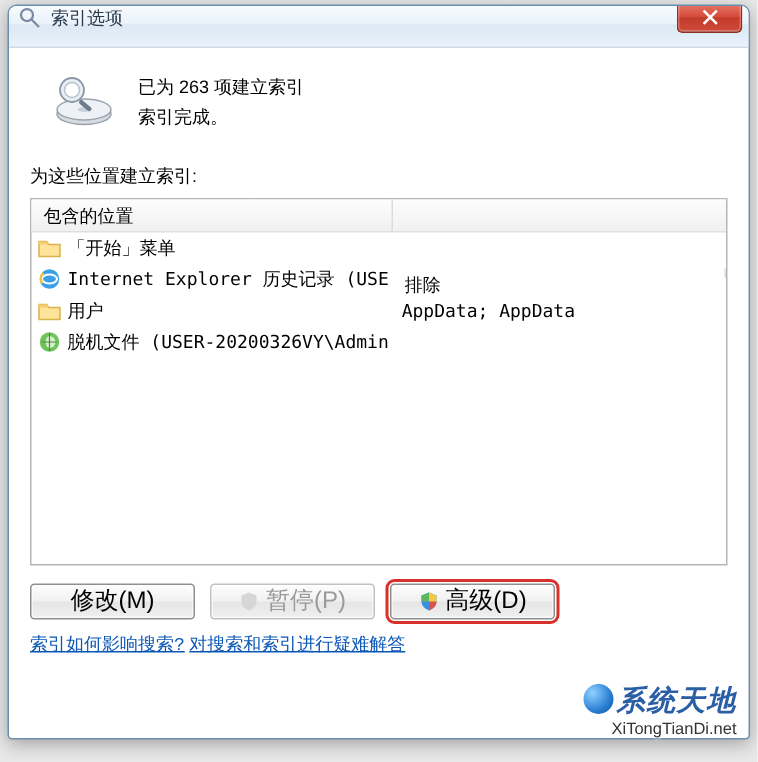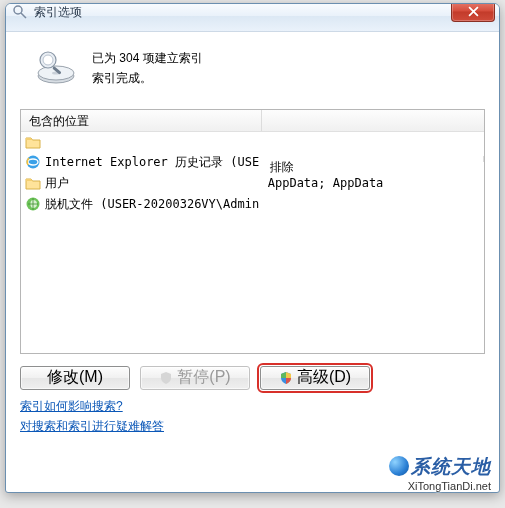--- a/index.html
+++ b/index.html
@@ -161,23 +161,24 @@
   border-color: #c2c2c2;
   cursor: default;
 }
 .btn.highlight {
   outline: 2px solid #d8302a;
   outline-offset: 1px;
 }
 .shield-icon { width: 14px; height: 14px; }
 .links {
   display: flex;
-  flex-direction: column;
+  flex-direction: row;
   gap: 3px;
   margin-top: 2px;
+  font-family: Liberation Mono, monospace;
 }
 .links a {
   color: #0b57b7;
   text-decoration: underline;
   cursor: pointer;
 }
 .watermark {
   position: absolute;
   right: 14px;
   bottom: 16px;
@@ -234,41 +235,43 @@
         <svg viewBox="0 0 44 40">
           <ellipse cx="22" cy="30" rx="18" ry="7" fill="#d7dde3" stroke="#9aa3ad"></ellipse>
           <ellipse cx="22" cy="27" rx="18" ry="7" fill="#eef2f6" stroke="#9aa3ad"></ellipse>
           <ellipse cx="22" cy="27" rx="4" ry="1.6" fill="#c9d0d8"></ellipse>
           <circle cx="14" cy="14" r="8" fill="#e9eef4" stroke="#8a97a6" stroke-width="1.2"></circle>
           <circle cx="14" cy="14" r="5" fill="#fff" stroke="#b8c2ce"></circle>
           <rect x="20" y="20" width="10" height="3" rx="1.5" transform="rotate(40 20 20)" fill="#6e7c8c"></rect>
         </svg>
       </span>
       <div class="status-text">
-        <div>已为 304 项建立索引</div>
+        <div>已为 263 项建立索引</div>
         <div>索引完成。</div>
       </div>
     </div>
 
+    <div class="section-label">为这些位置建立索引:</div>
 
     <div class="listbox">
       <div class="list-header">
         <div class="col col-left">包含的位置</div>
         <div class="col col-right">排除</div>
       </div>
       <div class="list-body">
 
         <div class="list-row">
           <div class="cell-left">
             <span class="row-icon">
               <svg viewBox="0 0 16 16">
                   <path d="M1 4 h5 l1.5 2 H15 v8 H1 z" fill="#ffe39a" stroke="#d9b24a"></path>
                   <path d="M1 4 h5 l1.5 2 H1 z" fill="#f4cf72"></path>
                 </svg>
             </span>
+            <span>「开始」菜单</span>
           </div>
           <div class="cell-right"></div>
         </div>
 
         <div class="list-row">
           <div class="cell-left">
             <span class="row-icon">
               <svg viewBox="0 0 16 16">
                   <circle cx="8" cy="8" r="6.5" fill="#3aa1e8"></circle>
                   <path d="M3 8 a5 3 0 0 1 10 0 a5 3 0 0 1 -10 0" fill="none" stroke="#fff" stroke-width="1.4"></path>

